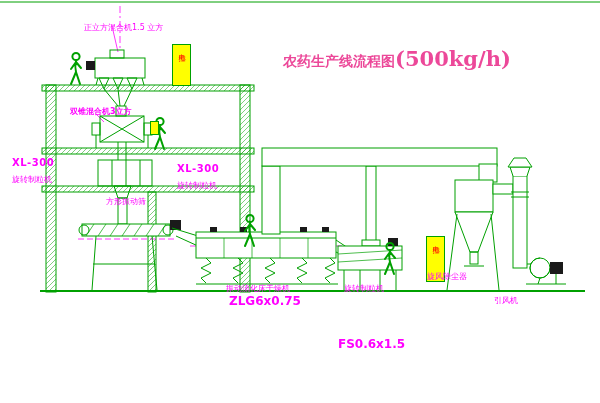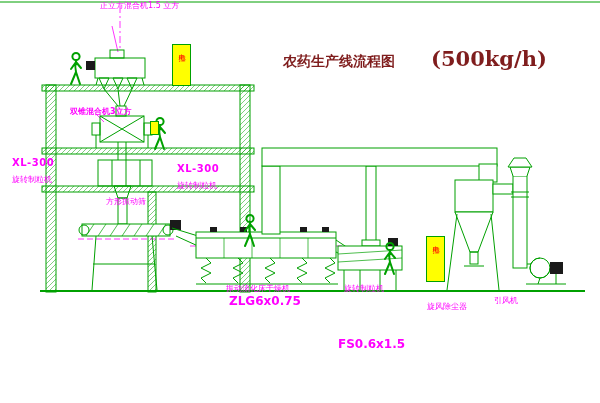--- a/index.html
+++ b/index.html
@@ -3,23 +3,23 @@
 <meta charset="utf-8">
 <style>
   html,body{margin:0;padding:0;background:#ffffff;}
   .canvas{position:relative;width:600px;height:403px;background:#ffffff;overflow:hidden;
           font-family:"DejaVu Sans",sans-serif;}
   .canvas svg{position:absolute;left:0;top:0;}
   .label{position:absolute;color:#ff00ff;white-space:nowrap;line-height:1.1;}
   .sm{font-size:8px;}
   .md{font-size:10px;font-weight:bold;letter-spacing:0.5px;}
   .model{font-size:12px;font-weight:bold;}
-  .title{position:absolute;left:283px;top:46px;color:#7f1d1d;display:flex;align-items:baseline;white-space:nowrap;}
+  .title{position:absolute;left:283px;top:46px;color:#ec4899;display:flex;align-items:baseline;white-space:nowrap;}
   .title .cn{font-size:14px;font-weight:bold;}
-  .title .cap{font-size:21px;font-weight:bold;font-family:"DejaVu Serif",serif;margin-left:36px;}
+  .title .cap{font-size:21px;font-weight:bold;font-family:"DejaVu Serif",serif;}
   .cabinet{position:absolute;background:#ffff00;border:1px solid #00a000;
            display:flex;align-items:flex-start;justify-content:center;box-sizing:border-box;}
   .cabinet span{writing-mode:vertical-rl;color:#ff0000;font-size:7px;margin-top:3px;letter-spacing:1px;}
   .panel{position:absolute;background:#ffff00;border:1px solid #00a000;box-sizing:border-box;}
 </style>
 </head>
 <body>
 
 <div class="canvas">
 
@@ -176,32 +176,32 @@
   <div class="cabinet" style="left:426px;top:236px;width:19px;height:46px;">
     <span>电控</span>
   </div>
   <div class="panel" style="left:150px;top:121px;width:9px;height:14px;"></div>
 
   <div class="title">
     <span class="cn">农药生产线流程图</span>
     <span class="cap">(500kg/h)</span>
   </div>
 
-  <div class="label sm" style="left:84px;top:2px;margin-left:16px;">正立方混合机1.5 立方</div>
+  <div class="label sm" style="left:84px;top:24px;">正立方混合机1.5 立方</div>
   <div class="label sm" style="left:70px;top:108px;font-weight:bold;">双锥混合机3立方</div>
 
   <div class="label md" style="left:12px;top:157px;">XL-300</div>
   <div class="label sm" style="left:12px;top:176px;">旋转制粒机</div>
 
   <div class="label md" style="left:177px;top:163px;">XL-300</div>
   <div class="label sm" style="left:177px;top:182px;">旋转制粒机</div>
 
   <div class="label sm" style="left:106px;top:198px;">方形振动筛</div>
 
   <div class="label sm" style="left:226px;top:285px;">振动流化床干燥机</div>
   <div class="label model" style="left:229px;top:295px;">ZLG6x0.75</div>
 
   <div class="label sm" style="left:344px;top:285px;">旋转制粒机</div>
   <div class="label model" style="left:338px;top:295px;margin-top:43px;">FS0.6x1.5</div>
 
-  <div class="label sm" style="left:427px;top:303px;">旋风除尘器</div>
+  <div class="label sm" style="left:427px;top:273px;">旋风除尘器</div>
   <div class="label sm" style="left:494px;top:297px;">引风机</div>
 </div>
 
 </body></html>

